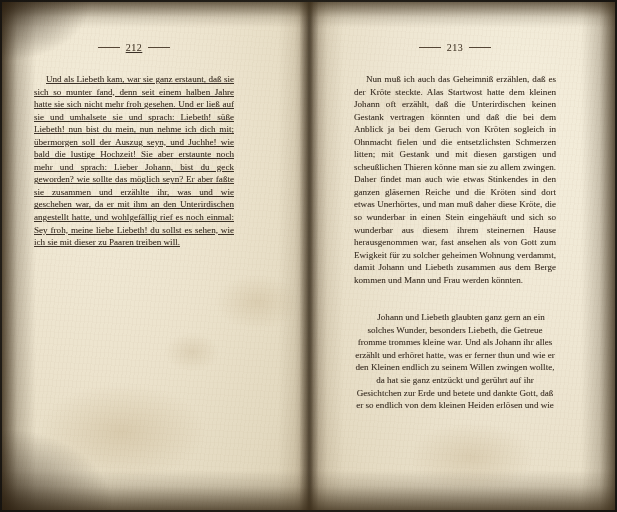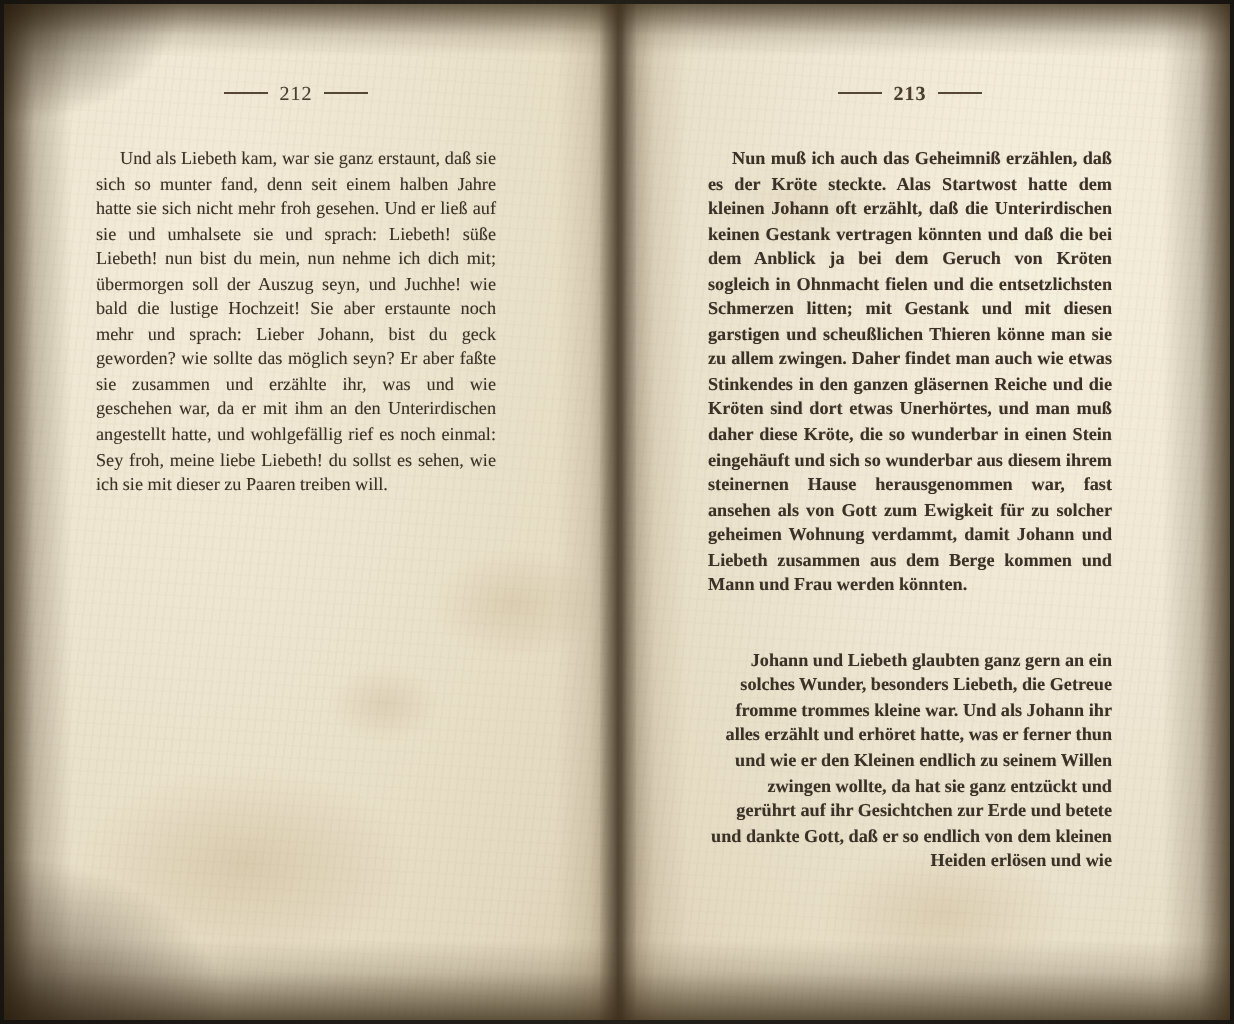--- a/index.html
+++ b/index.html
@@ -114,22 +114,22 @@
       radial-gradient(ellipse 40px 28px at 190px 350px, rgba(140,108,58,.14), rgba(140,108,58,0) 70%),
       radial-gradient(ellipse 70px 36px at 400px 100px, rgba(160,130,78,.10), rgba(160,130,78,0) 70%);
   }
 
   
   .col {
     position: absolute;
     top: 40px;
     color: #3a3027;
   }
-  .col.left  { left: 46px;  width: 200px; }
-  .col.right { left: 352px; width: 202px; font-weight: bold; }
+  .col.left  { left: 32px;  width: 200px; text-decoration: underline; }
+  .col.right { left: 352px; width: 202px; }
 
   .folio {
     text-align: center;
     font-size: 10px;
     letter-spacing: .5px;
     margin: 0 0 20px 0;
     color: #4a3d2e;
     font-family: "Liberation Serif", serif;
   }
   .folio .rule {
@@ -147,21 +147,21 @@
     line-height: 12.55px;
     text-align: justify;
     text-justify: inter-word;
     hyphens: none;
     color: #3c3127;
     font-family: "Liberation Serif", serif;
     text-indent: 0;
   }
   .para + .para { margin-top: 25px; }
   .para.indent { text-indent: 12px; }
-  .para.last   { text-align: right; }
+  .para.last   { text-align: center; }
 
   
   .col { text-shadow: 0 0 .4px rgba(60,48,34,.35); }
 
   
   .fibre {
     position: absolute;
     inset: 0;
     pointer-events: none;
     opacity: .14;

